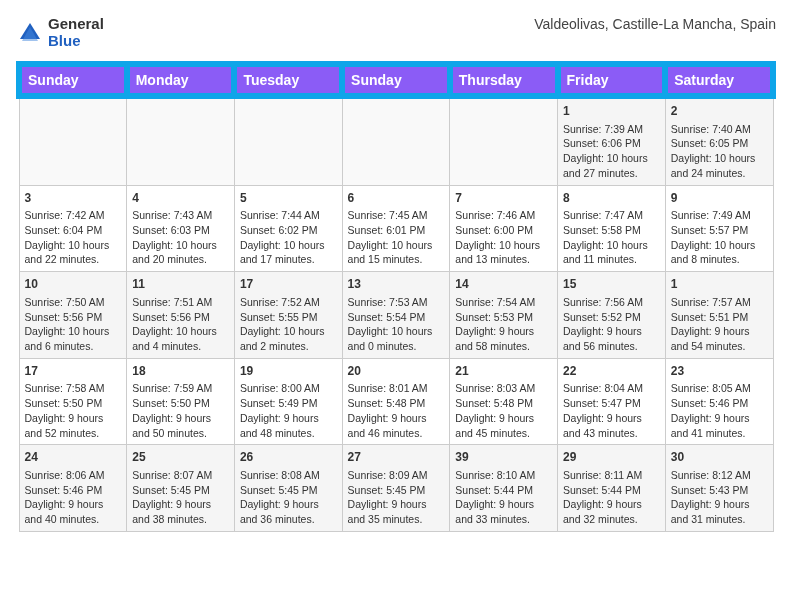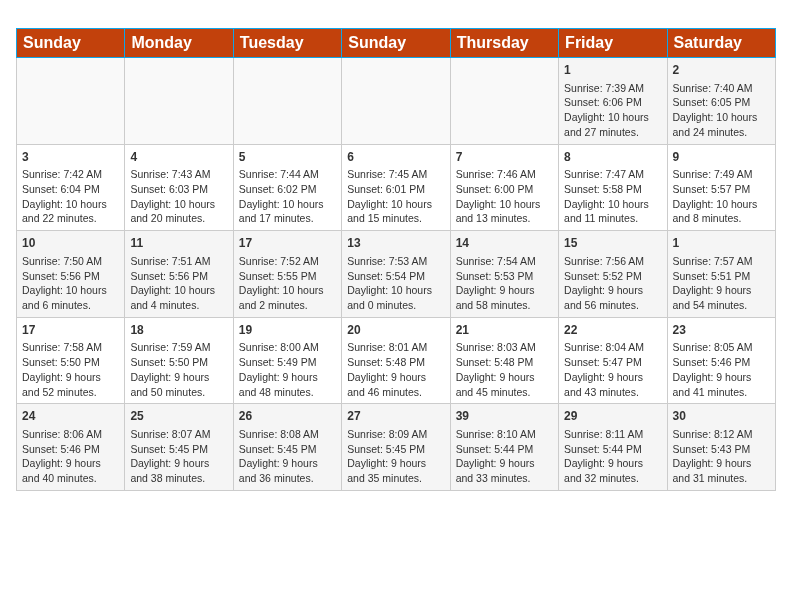--- a/index.html
+++ b/index.html
@@ -51,27 +51,27 @@
     .location-subtitle {
       font-size: 14px;
       color: #444;
     }
     .calendar {
       width: 100%;
       border-collapse: collapse;
       font-size: 11px;
     }
     .calendar thead th {
-      background-color: #c2410c;
+      background-color: #8b5cf6;
       color: #fff;
       padding: 5px 6px;
       text-align: left;
-      font-size: 16px;
-      font-weight: bold;
-      border: 1px solid #0ea5e9;
+      font-size: 14px;
+      font-weight: bold;
+      border: 6px solid #0ea5e9;
     }
     .calendar tbody td {
       border: 1px solid #ccc;
       vertical-align: top;
       padding: 4px 5px;
       width: 107px;
       height: 80px;
       color: #333;
       line-height: 1.4;
     }
@@ -92,21 +92,32 @@
       color: #333;
     }
     .empty-cell {
       background: #f9f9f9 !important;
     }
   </style>
 </head>
 <body>
 
 <div class="header-area">
+  <div class="logo">
+    <svg class="logo-icon" viewBox="0 0 28 28" xmlns="http://www.w3.org/2000/svg">
+      <polygon points="14,4 24,20 4,20" fill="#2060c0"></polygon>
+      <polygon points="14,8 22,22 6,22" fill="#4488dd" opacity="0.5"></polygon>
+    </svg>
+    <div class="logo-text">
+      <span class="logo-general">General</span>
+      <span class="logo-blue">Blue</span>
+    </div>
+  </div>
   <div class="title-area">
+    <div class="location-subtitle">Valdeolivas, Castille-La Mancha, Spain</div>
   </div>
 </div>
 
 <table class="calendar">
   <thead>
     <tr>
     <th>Sunday</th>
         <th>Monday</th>
         <th>Tuesday</th>
         <th>Sunday</th>

